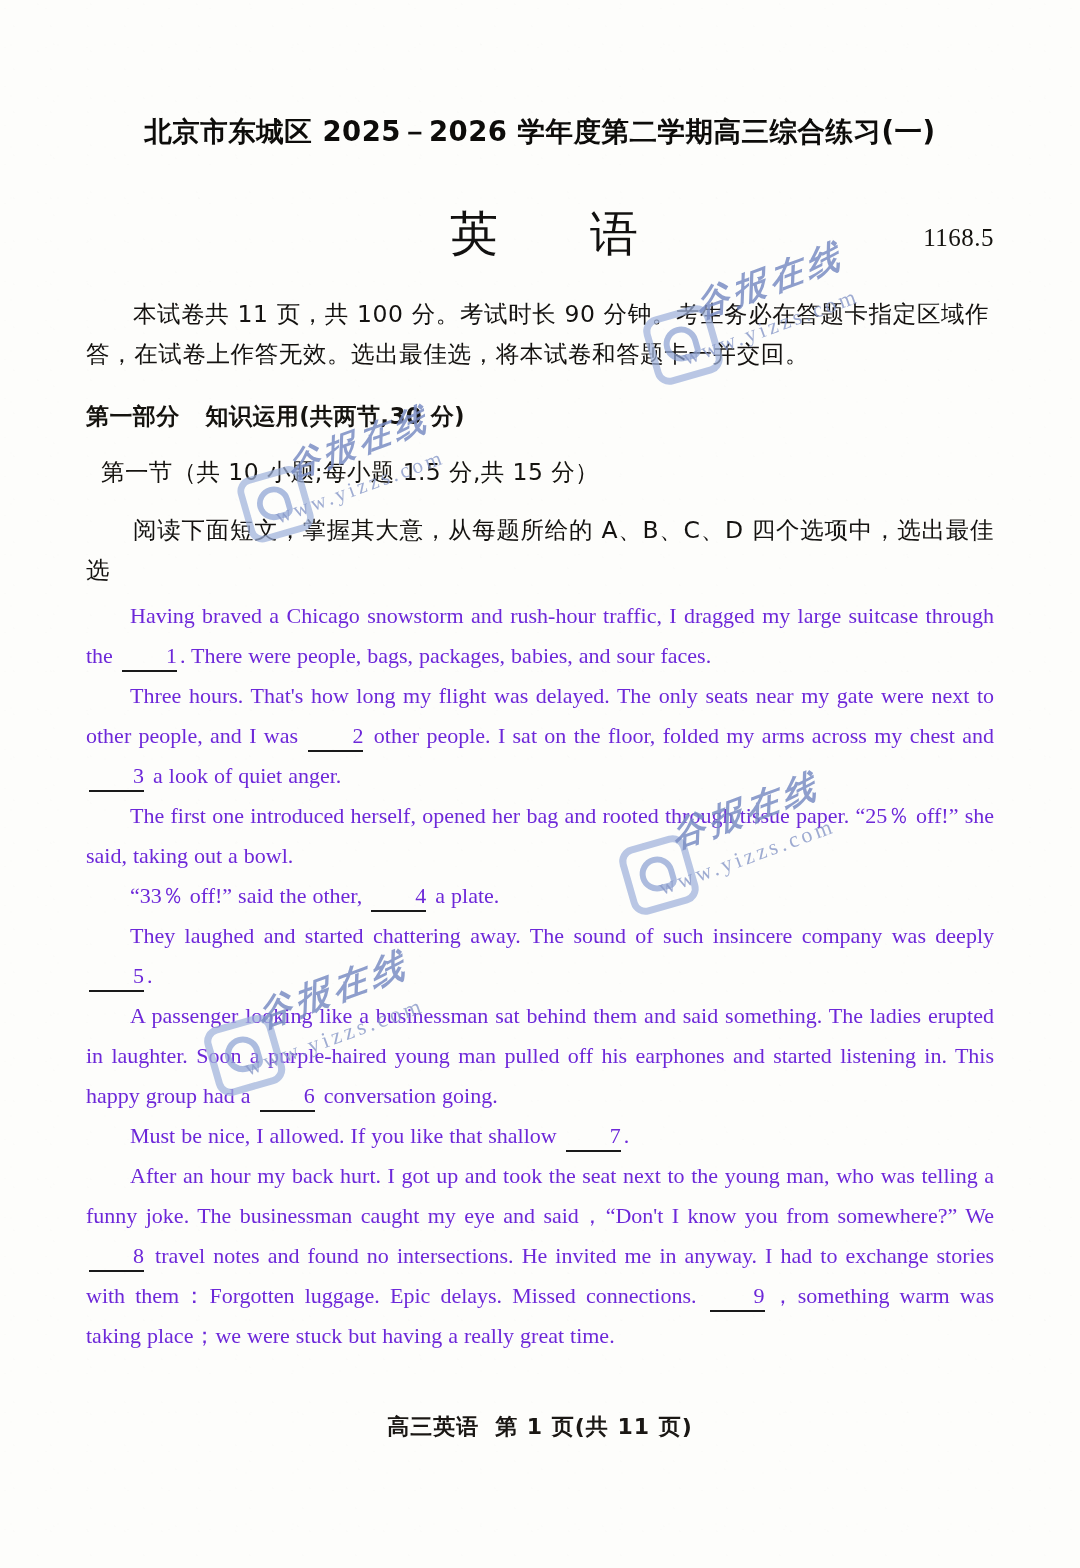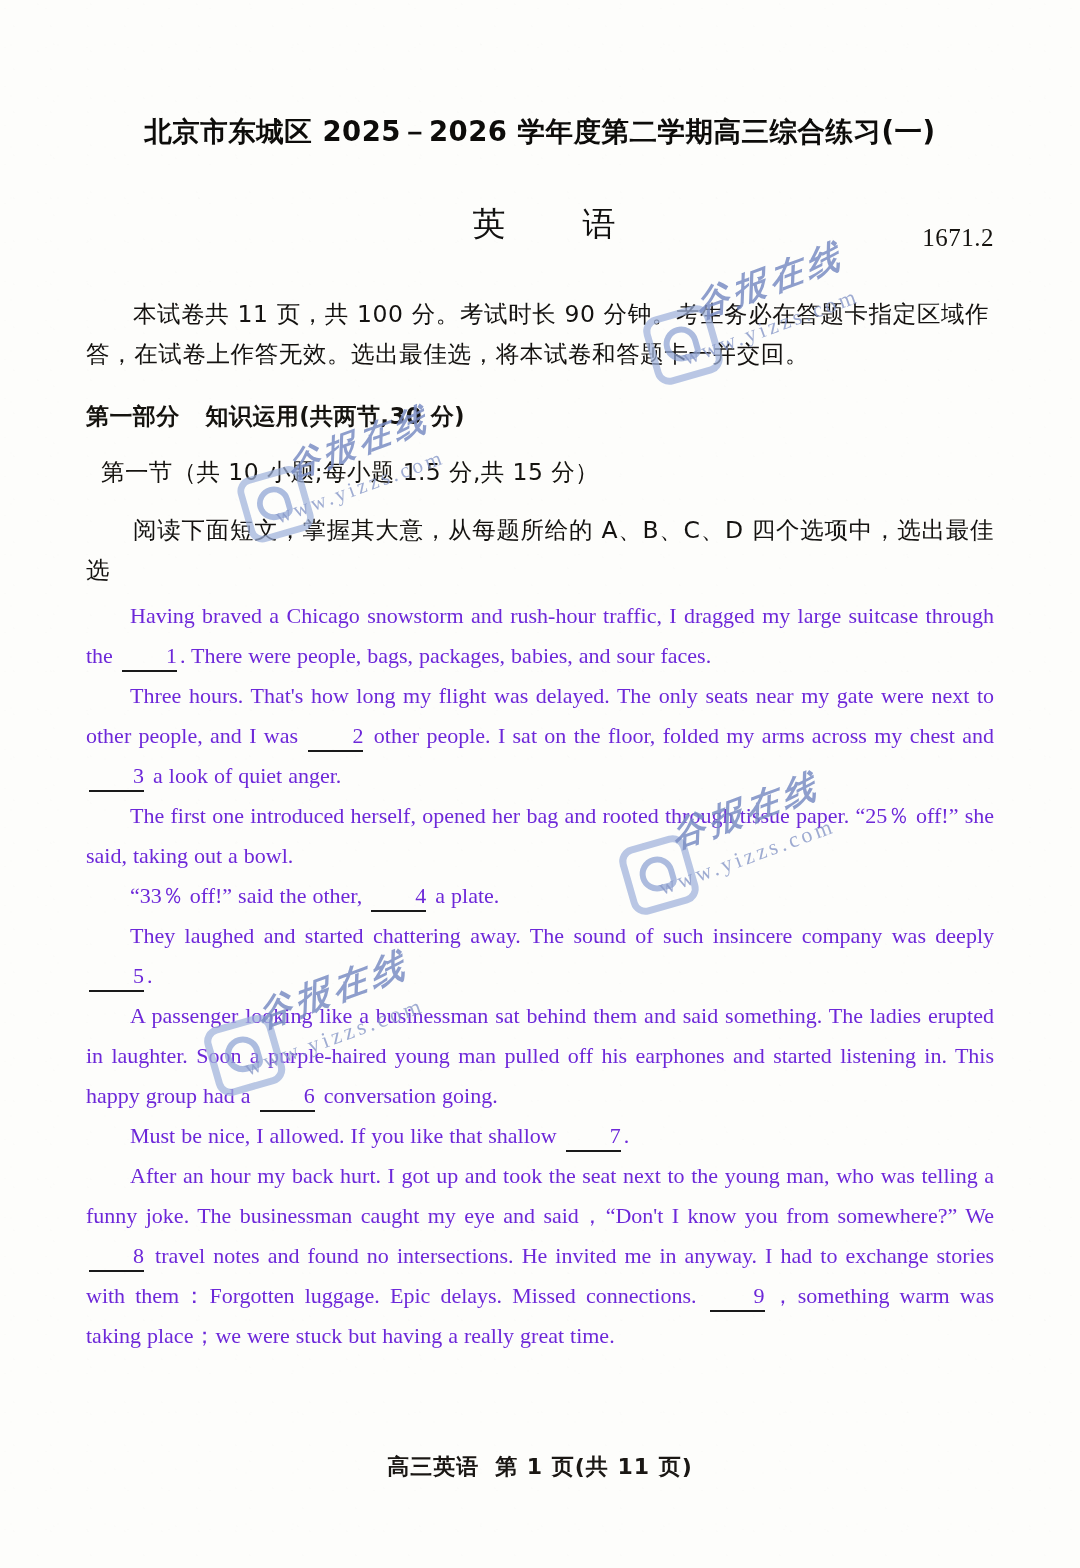--- a/index.html
+++ b/index.html
@@ -63,21 +63,21 @@
     position: relative;
     height: 86px;
     margin-top: 44px;
   }
   .subject {
     position: absolute;
     left: 8px; right: 0;
     top: 8px;
     text-align: center;
     font-family: Liberation Mono, monospace;
-    font-size: 33px;
+    font-size: 48px;
     letter-spacing: 22px;
     text-indent: 22px;
     color: #121110;
   }
   .exam-date {
     position: absolute;
     right: 0;
     top: 30px;
     font-size: 25px;
     font-family: "Liberation Serif", serif;
@@ -140,21 +140,21 @@
     line-height: 28px;
     margin: 0 3px;
     font-family: "Liberation Serif", serif;
   }
 
   
   .footer {
     position: absolute;
     left: 0;
     right: 0;
-    top: 1452px;
+    top: 1412px;
     text-align: center;
     font-family: "DejaVu Sans", "Liberation Sans", sans-serif;
     font-weight: bold;
     font-size: 22px;
     letter-spacing: 1px;
     color: #1a1714;
     z-index: 25;
   }
   .footer .gap { display: inline-block; width: 16px; }
 
@@ -225,21 +225,21 @@
 <body>
 
 <div id="page">
 
   <div id="content">
 
     <h1 class="doc-title">北京市东城区 2025－2026 学年度第二学期高三综合练习(一)</h1>
 
     <div class="subject-row">
       <div class="subject">英　语</div>
-      <div class="exam-date">1671.2</div>
+      <div class="exam-date">1168.5</div>
     </div>
 
     <p class="cn indent notice">本试卷共 11 页，共 100 分。考试时长 90 分钟。考生务必在答题卡指定区域作</p>
     <p class="cn">答，在试卷上作答无效。选出最佳选，将本试卷和答题卡一并交回。</p>
 
     <p class="sec-head"><span>第一部分</span><span class="gap"></span><span>知识运用(共两节,30 分)</span></p>
 
     <p class="sub-head">第一节（共 10 小题;每小题 1.5 分,共 15 分）</p>
 
     <p class="cn indent directions">阅读下面短文，掌握其大意，从每题所给的 A、B、C、D 四个选项中，选出最佳选</p>

